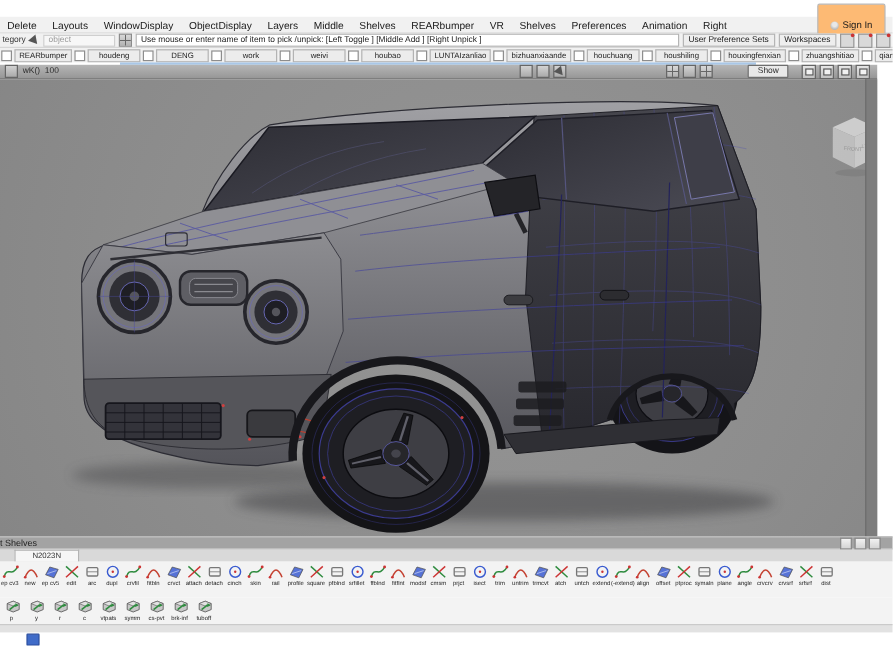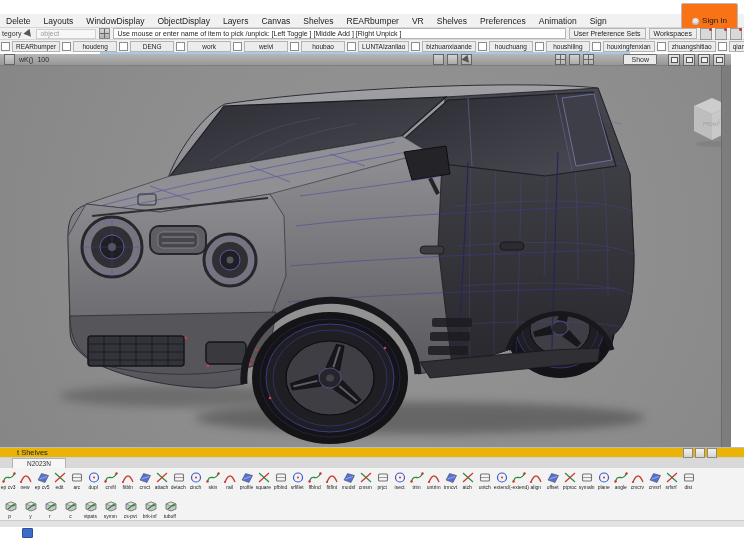--- a/index.html
+++ b/index.html
@@ -4,21 +4,21 @@
 <style>
   html,body{margin:0;padding:0;background:#fff;}
   .app{position:relative;width:744px;height:541px;background:#fff;overflow:hidden;
        font-family:"Liberation Sans",sans-serif;color:#222;}
   .band{position:absolute;left:0;box-sizing:border-box;}
 
   
   .menubar{top:14px;width:744px;height:14px;background:#f1f1f1;border-bottom:1px solid #d7d7d7;
            display:flex;align-items:center;gap:13px;padding:0 6px;font-size:8.5px;color:#1a1a1a;}
   .menu-item{cursor:default;white-space:nowrap;}
-  .signin{margin-left:auto;display:flex;align-items:flex-end;gap:3px;background:#f97316;
+  .signin{margin-left:auto;display:flex;align-items:flex-end;gap:3px;background:#fdba74;
           border:1px solid #b9b9b9;border-radius:2px;padding:12px 10px;font-size:8px;height:9px;}
   .signin .avatar{width:7px;height:7px;border-radius:50%;background:radial-gradient(circle at 50% 35%,#e8e8e8 30%,#b9b9b9 70%);}
 
   
   .toolbar{top:28px;width:744px;height:12px;background:#f1f1f1;border-bottom:1px solid #d7d7d7;
            display:flex;align-items:center;gap:3px;padding:0 2px;font-size:7px;}
   .t-label{color:#333;}
   .t-object{color:#9a9a9a;width:52px;border:1px solid #cfcfcf;background:#f7f7f7;height:8px;
             display:flex;align-items:center;padding:0 3px;}
   .mini-icon{width:9px;height:9px;border:1px solid #8b8b8b;background:
@@ -63,22 +63,22 @@
   .win-btn i{display:block;width:5px;height:4px;border:1px solid #555;background:#f2f2f2;}
 
   
   .viewport{top:66px;width:731px;height:381px;
      background:radial-gradient(circle at 55% 45%,#959595 0%,#8d8d8d 60%,#868686 100%);}
   .vp-scroll{position:absolute;right:0;top:0;width:9px;height:381px;background:#7d7d7d;
              border-left:1px solid #6c6c6c;}
   .carsvg{position:absolute;left:0;top:0;}
 
   
-  .shelvesbar{top:447px;width:744px;height:11px;background:#eab308;border-top:1px solid #bdbdbd;
-              border-bottom:1px solid #cfcfcf;display:flex;align-items:center;padding:0 17px;
+  .shelvesbar{top:447px;width:744px;height:11px;background:#a3a3a3;border-top:1px solid #bdbdbd;
+              border-bottom:1px solid #cfcfcf;display:flex;align-items:center;padding:0 0;
               font-size:7.5px;color:#222;}
   .shelf-winbtns{margin-left:auto;display:flex;gap:2px;margin-right:10px;}
   .shelf-winbtn{width:8px;height:8px;border:1px solid #8a8a8a;background:linear-gradient(#f2f2f2,#d4d4d4);}
   .tabstrip{top:458px;width:744px;height:10px;background:#d9d9d9;display:flex;align-items:flex-end;
             padding-left:12px;}
   .tab{background:#f6f6f6;border:1px solid #b3b3b3;border-bottom:none;height:9px;display:flex;
        align-items:center;padding:0 14px;font-size:6.5px;color:#333;}
   .shelfrow{width:744px;background:#f3f3f3;display:flex;align-items:flex-start;overflow:hidden;}
   .row1{top:468px;height:30px;padding-top:2px;}
   .row2{top:498px;height:22px;padding-top:1px;}
@@ -95,28 +95,28 @@
 
 <div class="app">
 
   <div class="band menubar">
     <span id="menu-items" style="display:flex;gap:13px;">
         <span class="menu-item">Delete</span>
         <span class="menu-item">Layouts</span>
         <span class="menu-item">WindowDisplay</span>
         <span class="menu-item">ObjectDisplay</span>
         <span class="menu-item">Layers</span>
-        <span class="menu-item">Canvas</span>
+        <span class="menu-item">Middle</span>
         <span class="menu-item">Shelves</span>
         <span class="menu-item">REARbumper</span>
         <span class="menu-item">VR</span>
         <span class="menu-item">Shelves</span>
         <span class="menu-item">Preferences</span>
         <span class="menu-item">Animation</span>
-        <span class="menu-item">Sign</span>
+        <span class="menu-item">Right</span>
       </span>
     <span class="signin">
       <span class="avatar"></span>
       <span>Sign In</span>
     </span>
   </div>
 
   <div class="band toolbar">
     <span class="t-label">tegory</span>
     <span class="mini-icon pick-icon"></span>

